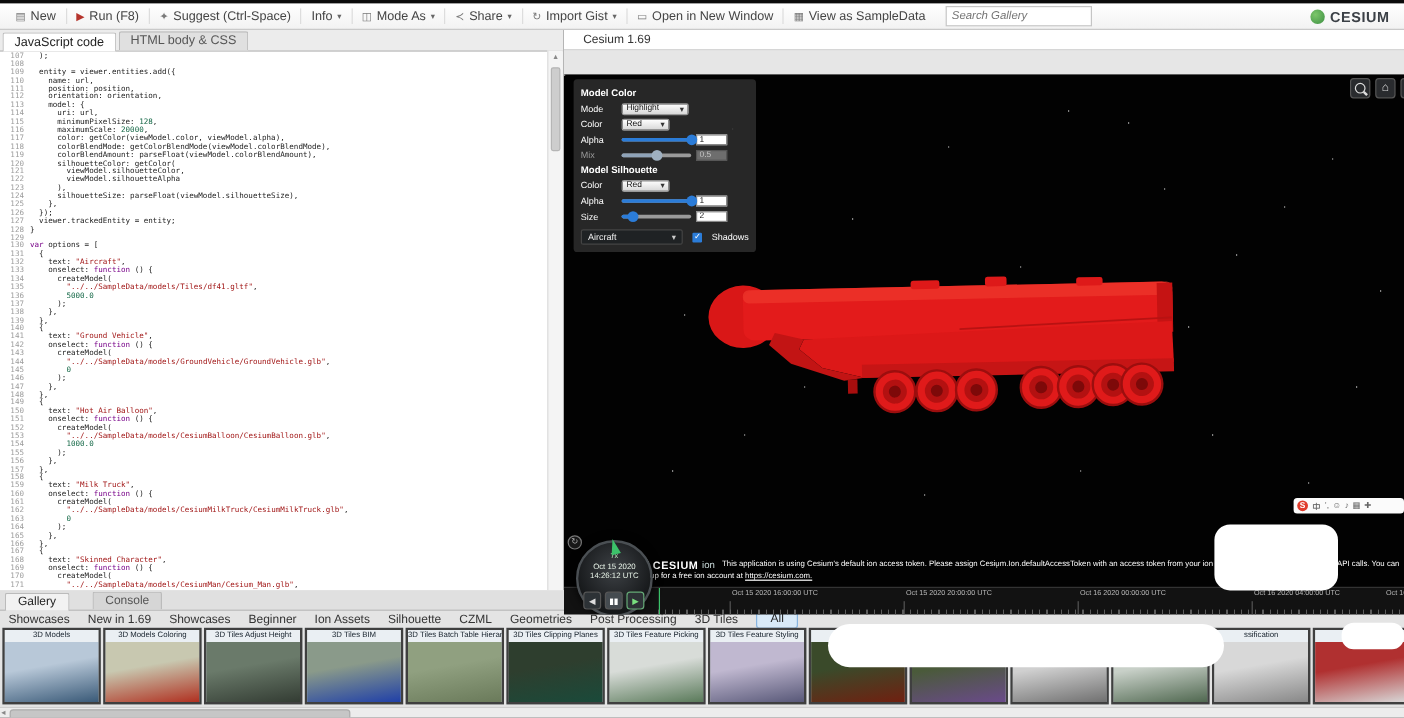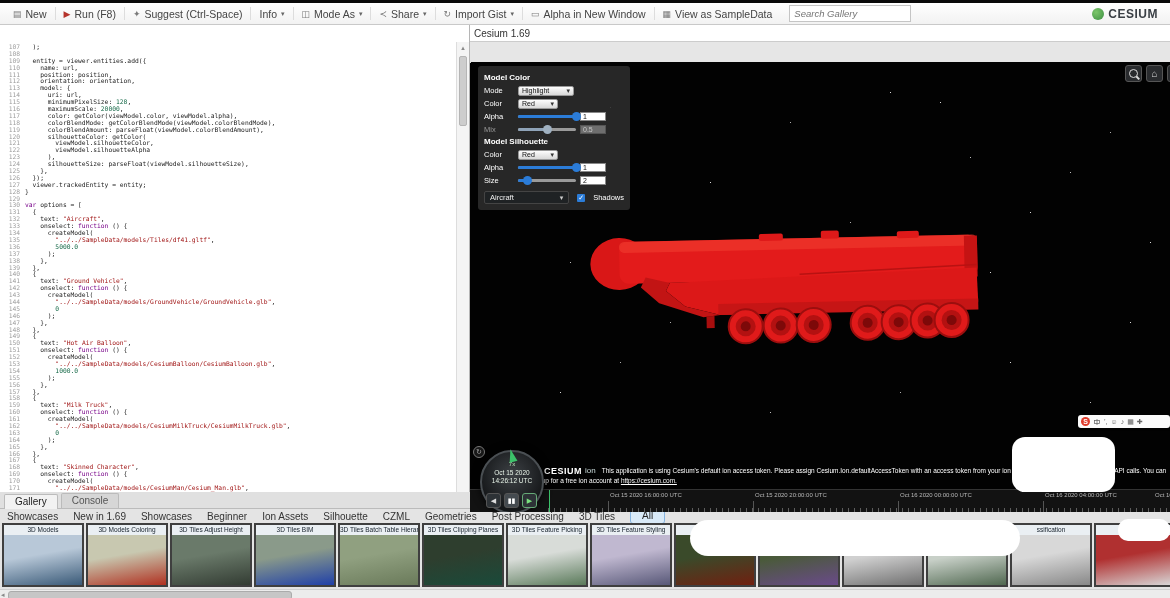--- a/index.html
+++ b/index.html
@@ -27,21 +27,21 @@
   .ct{white-space:pre;color:#1c1c1c;}
   .ct i{font-style:normal;}
   .ct .s{color:#a11616;}
   .ct .k{color:#770088;}
   .ct .n{color:#116644;}
   .vscroll{position:absolute;right:0;top:17px;bottom:0;width:13px;background:#f4f4f4;border-left:1px solid #ddd;box-sizing:border-box;}
   .varrow{display:block;text-align:center;font-size:7px;color:#888;line-height:11px;}
   .vthumb{position:absolute;left:2px;right:2px;top:14px;height:68px;background:#cdcdcd;border:1px solid #b5b5b5;border-radius:2px;}
   
   .viewer{position:absolute;left:470px;top:25px;width:700px;height:467px;}
-  .vheader{height:17px;background:#fff;border-bottom:1px solid #ccc;font-size:10px;color:#333;display:flex;align-items:center;padding-left:4px;box-sizing:border-box;}
+  .vheader{height:17px;background:#fff;border-bottom:1px solid #ccc;font-size:10px;color:#333;display:flex;align-items:center;padding-left:16px;box-sizing:border-box;}
   .canvas{position:absolute;left:0;top:17px;width:764px;height:450px;background:#020202;overflow:hidden;margin-top:20px;}
   .stars{position:absolute;left:0;top:0;width:1px;height:1px;}
   .stars::after{content:"";position:absolute;width:1px;height:1px;background:#fff;opacity:.85;
     box-shadow:60px 80px #fff,140px 45px #ddd,240px 120px #fff,320px 60px #ccc,420px 30px #fff,500px 95px #ddd,560px 150px #fff,640px 70px #ccc,680px 180px #fff,100px 200px #ddd,200px 260px #ccc,90px 330px #fff,300px 350px #ddd,430px 330px #ccc,540px 300px #fff,620px 340px #ddd,660px 260px #fff,380px 160px #ccc,250px 185px #ddd,520px 210px #fff,150px 300px #ccc,470px 40px #fff,600px 110px #ddd,60px 400px #ccc,360px 410px #ddd;}
   .modelsvg{position:absolute;left:0;top:0;}
   
   .panel{position:absolute;left:8px;top:4px;width:152px;background:rgba(44,44,44,.88);border-radius:3px;padding:5px 6px 6px;color:#fff;font-size:7.5px;box-sizing:border-box;z-index:5;}
   .ptitle{font-weight:bold;font-size:8px;margin:2px 0 3px;}
   .prow{display:flex;align-items:center;height:11px;margin:2px 0;gap:4px;}
   .plabel{width:30px;flex:none;}
@@ -92,21 +92,21 @@
   
   .timeline{position:absolute;left:0;right:0;top:427px;height:23px;background:#121212;border-top:1px solid #333;z-index:4;}
   .tlneedle{position:absolute;left:79px;top:0;bottom:0;width:1px;background:#3cc26a;}
   .tick{position:absolute;top:2px;font-size:6px;color:#b9b9b9;white-space:nowrap;}
   .tickline{position:absolute;top:11px;bottom:0;width:1px;background:#555;}
   .minor{position:absolute;left:78px;right:0;bottom:0;height:5px;background:repeating-linear-gradient(90deg,#5d5d5d 0 1px,transparent 1px 6px);}
   .tlcorner{position:absolute;right:2px;top:2px;color:#9a9a9a;font-size:9px;letter-spacing:1px;}
   
   .bottom{position:absolute;left:0;top:492px;width:1170px;height:106px;background:#e4e4e4;}
   .gtabs{height:16px;background:#e0e0e0;border-bottom:1px solid #bbb;display:flex;align-items:flex-end;padding-left:4px;font-size:10px;color:#555;}
-  .gtab{padding:1px 10px 2px;border:1px solid #bbb;border-bottom:none;background:#d6d6d6;margin-right:3px;border-radius:2px 2px 0 0;}
+  .gtab{padding:1px 10px 2px;border:1px solid #bbb;border-bottom:none;background:#d6d6d6;margin-right:19px;border-radius:2px 2px 0 0;}
   .gtab.active{background:#f2f2f2;color:#222;position:relative;top:1px;}
   .filters{height:14px;display:flex;align-items:center;gap:15px;padding-left:7px;font-size:10px;color:#333;}
   .allbtn{background:#d9eaf8;border:1px solid #86b4e0;border-radius:3px;padding:0 11px;height:13px;line-height:12px;font-size:10px;color:#222;}
   .thumbs{height:66px;display:flex;padding-left:2px;overflow:hidden;}
   .gitem{flex:none;width:82px;height:64px;border:2px solid #3f3f3f;margin-right:2px;background:#cfd6da;box-sizing:border-box;display:flex;flex-direction:column;}
   .glabel{height:10px;flex:none;font-size:6.5px;color:#15202b;text-align:center;line-height:10px;background:rgba(238,243,247,.85);overflow:hidden;white-space:nowrap;}
   .gimg{flex:1;}
   .hscroll{height:10px;background:#ececec;border-top:1px solid #cfcfcf;position:relative;}
   .harrow{position:absolute;left:1px;top:0;font-size:7px;color:#888;line-height:9px;}
   .hthumb{position:absolute;left:8px;top:1px;width:282px;height:7px;background:#c6c6c6;border:1px solid #ababab;border-radius:3px;}
@@ -160,36 +160,40 @@
       </span>
     <span class="tsep"></span>
     <span class="titem">
         <span class="ticon">↻</span>
         <span>Import Gist</span>
         <span class="caret">▾</span>
       </span>
     <span class="tsep"></span>
     <span class="titem">
         <span class="ticon">▭</span>
-        <span>Alpha in New Window</span>
+        <span>Open in New Window</span>
       </span>
     <span class="tsep"></span>
     <span class="titem">
         <span class="ticon">▦</span>
         <span>View as SampleData</span>
       </span>
     <input class="tsearch" placeholder="Search Gallery" style="">
     <span class="tspacer"></span>
     <span class="brand">
         <span class="bdot"></span>
         <span>CESIUM</span>
       </span>
   </div>
 
   <div class="editor">
+    <div class="etabs">
+      <span class="etab active">JavaScript code</span>
+      <span class="etab">HTML body &amp; CSS</span>
+    </div>
     <div class="codewrap">
 
         <div class="cl">
           <span class="ln">107</span>
           <span class="ct">  );</span>
         </div>
 
         <div class="cl">
           <span class="ln">108</span>
           <span class="ct"></span>

